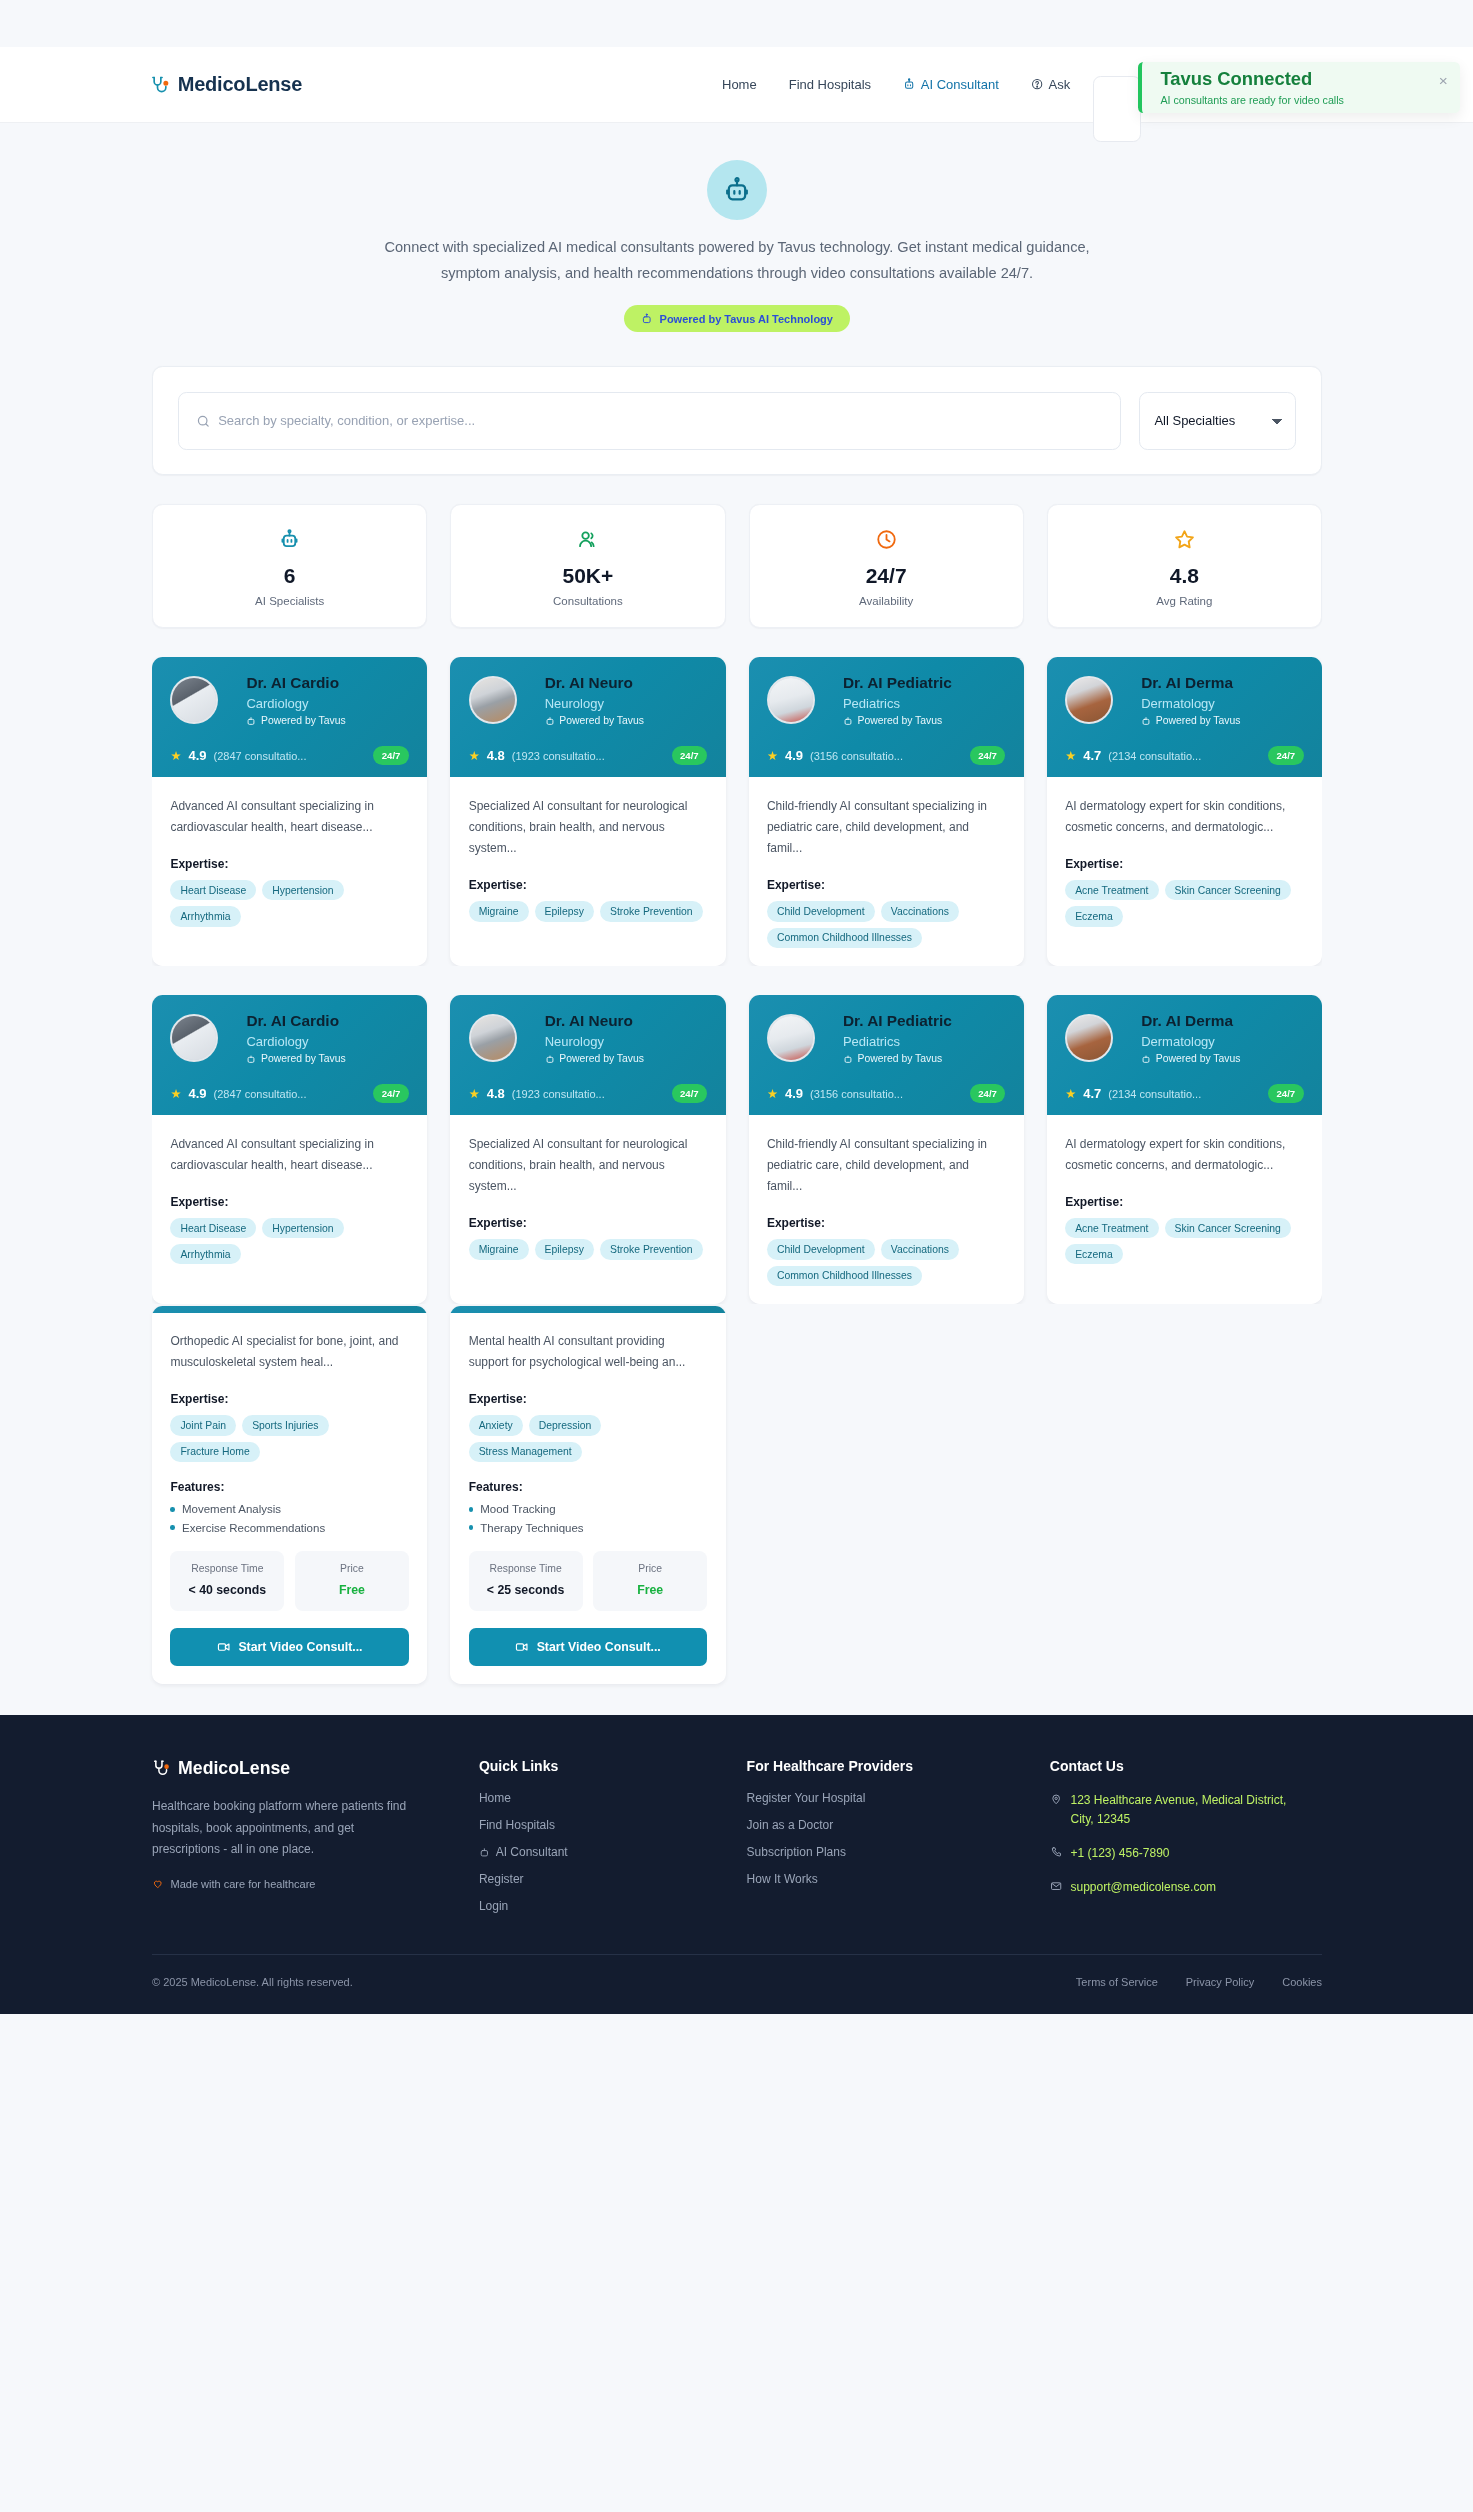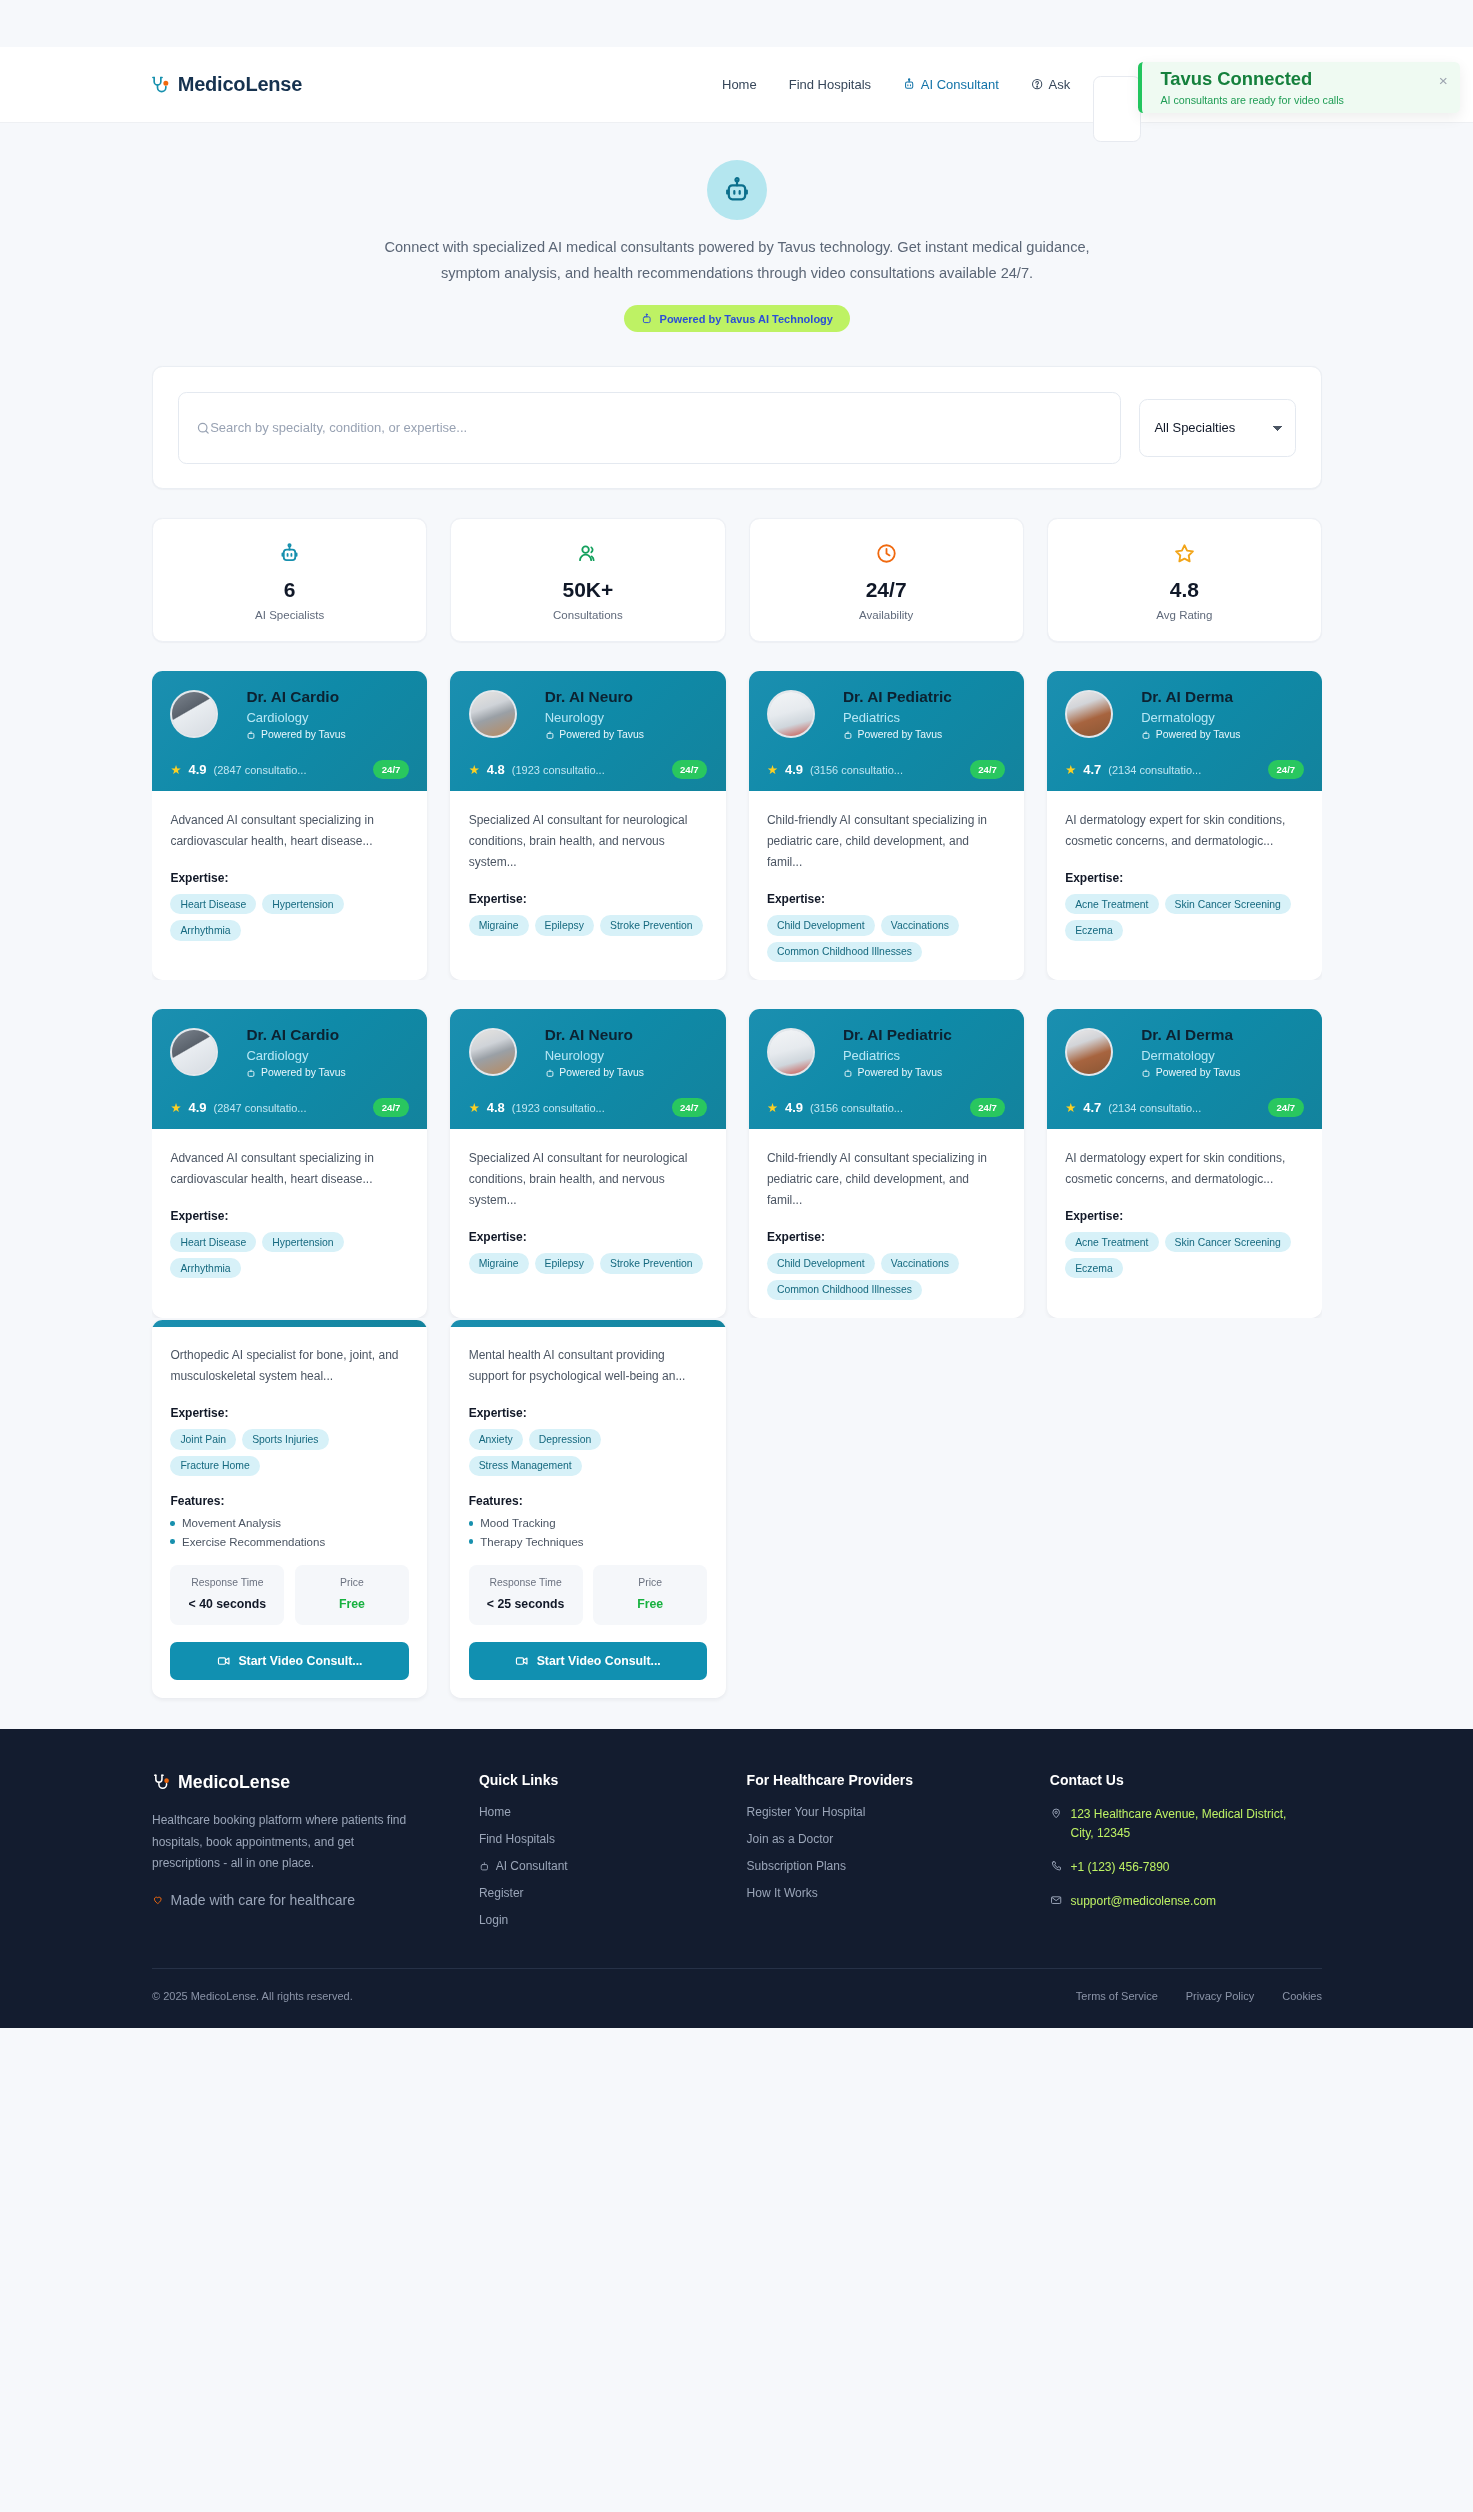--- a/index.html
+++ b/index.html
@@ -60,22 +60,22 @@
   }
 
   
   .container { width:1170px; margin:0 auto; }
   .search-card {
     margin-top:34px; background:#fff; border:0.8px solid #eaeef3; border-radius:10.7px;
     padding:24.6px; display:flex; gap:18.4px; align-items:center;
     box-shadow:0 0.8px 1.5px rgba(16,24,40,.04);
   }
   .search-box {
-    flex:1; height:72px; border:0.8px solid #e4e9f0; border-radius:8.4px;
-    display:flex; align-items:center; gap:0; padding:0 17px; background:#fff;
+    flex:1; height:58px; border:0.8px solid #e4e9f0; border-radius:8.4px;
+    display:flex; align-items:center; gap:8px; padding:0 17px; background:#fff;
   }
   .search-box input {
     border:none; outline:none; font-size:13px; color:#3c4656; width:100%;
     font-family:"Liberation Sans", sans-serif; background:transparent;
   }
   .search-box input::placeholder { color:#98a2b3; }
   .specialty-select {
     width:157px; height:58px; border:0.8px solid #e4e9f0; border-radius:8.4px;
     background:#fff; font-size:13px; color:#101828; padding:0 14px;
     font-family:"Liberation Sans", sans-serif; outline:none;
@@ -149,21 +149,21 @@
     display:flex; align-items:center; justify-content:center; gap:7.7px;
   }
   .strip { height:7px; background:linear-gradient(135deg,#1b8fb0,#13839d); }
 
   
   .footer { background:#131c2f; color:#c3cad8; margin-top:31px; padding:43px 0 0; }
   .fgrid { display:grid; grid-template-columns:1.25fr 1fr 1.15fr 1.15fr; gap:31px; }
   .fbrand { display:flex; align-items:center; gap:7.7px; }
   .fbrand-text { font-size:17.7px; font-weight:bold; color:#fff; }
   .fdesc { font-size:12px; line-height:1.8; color:#9aa5b8; margin-top:17px; max-width:269px; }
-  .fcare { font-size:14px; color:#9aa5b8; margin-top:17px; display:flex; align-items:center; gap:7px; }
+  .fcare { font-size:11px; color:#9aa5b8; margin-top:17px; display:flex; align-items:center; gap:7px; }
   .fcol-title { font-size:14px; font-weight:bold; color:#fff; margin-bottom:17px; }
   .fcol a { display:flex; align-items:center; gap:6.1px; font-size:12px; color:#9aa5b8; text-decoration:none; margin-bottom:13px; }
   .fcontact-item { display:flex; gap:8.4px; font-size:12px; color:#bef264; margin-bottom:14.6px; line-height:1.62; max-width:253px; }
   .fbottom {
     border-top:0.8px solid #263147; margin-top:28px; padding:21.5px 0 26px;
     display:flex; justify-content:space-between; align-items:center;
   }
   .fbottom span { font-size:11px; color:#8b94a8; }
   .fbottom .flinks { display:flex; gap:28px; }
   .fbottom .flinks a { font-size:11px; color:#8b94a8; text-decoration:none; }

